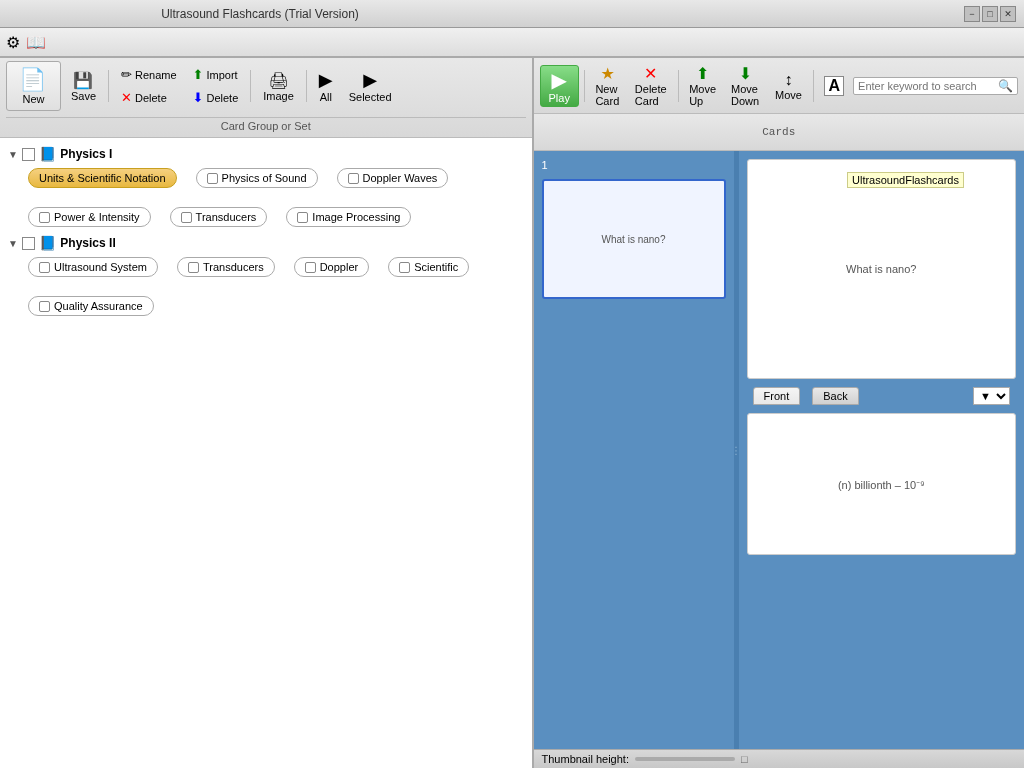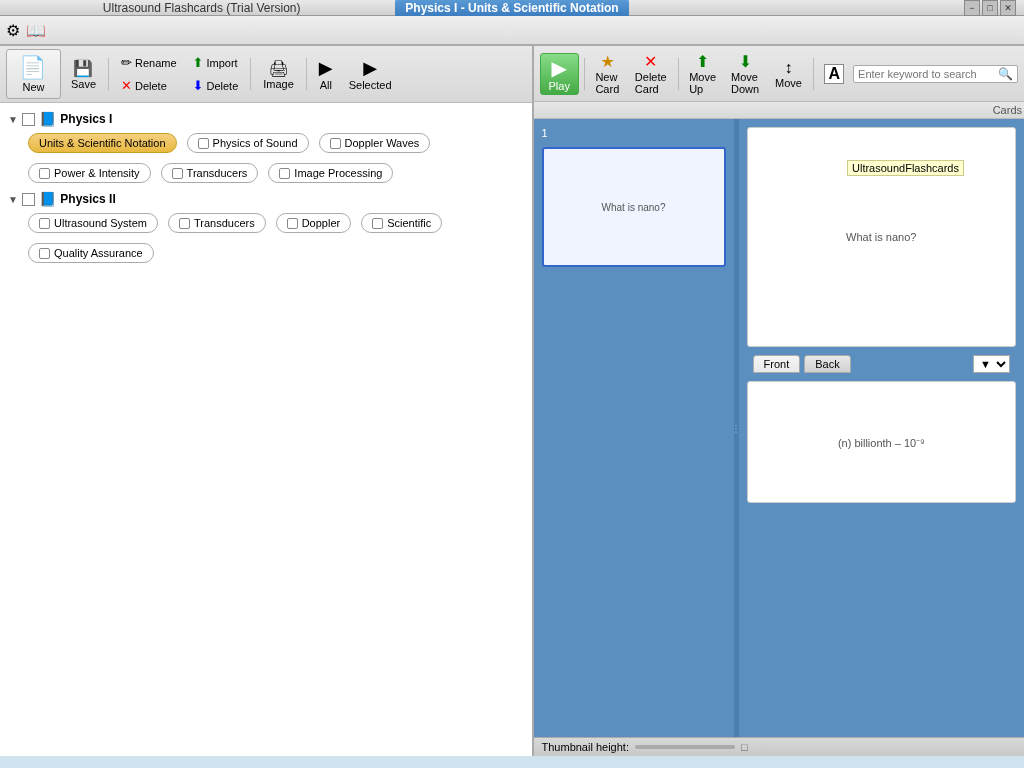--- a/index.html
+++ b/index.html
@@ -1,21 +1,21 @@
 <!DOCTYPE html>
 <html><head>
   <meta charset="utf-8">
   <style>
     * { box-sizing: border-box; margin: 0; padding: 0; }
     body { font-family: 'Segoe UI', Arial, sans-serif; font-size: 12px; background: #d0e4f0; width: 1024px; height: 768px; overflow: hidden; }
 
     
     .title-bar {
       background: linear-gradient(to bottom, #e8e8e8, #d0d0d0);
-      height: 16px;
+      height: 28px;
       display: flex;
       align-items: center;
       justify-content: space-between;
       padding: 0 8px;
       border-bottom: 1px solid #999;
     }
     .title-btn {
       width: 16px; height: 16px;
       background: #c0c0c0;
       border: 1px solid #888;
@@ -80,21 +80,21 @@
     .left-content { padding: 8px; overflow-y: auto; flex: 1; }
 
     
     .tree-group { margin-bottom: 8px; }
     .tree-header { display: flex; align-items: center; gap: 4px; margin-bottom: 6px; cursor: pointer; }
     .tree-arrow { font-size: 10px; color: #555; }
     .tree-icon { font-size: 14px; }
     .tree-label { font-weight: bold; font-size: 12px; }
     .tree-checkbox { width: 13px; height: 13px; border: 1px solid #888; background: white; display: inline-block; cursor: pointer; }
 
-    .tag-container { display: flex; flex-wrap: wrap; gap: 10px; padding-left: 20px; }
+    .tag-container { display: flex; flex-wrap: wrap; gap: 19px; padding-left: 20px; }
     .tag {
       border: 1px solid #aaa;
       border-radius: 12px;
       padding: 3px 10px;
       font-size: 11px;
       cursor: pointer;
       background: white;
       display: flex; align-items: center; gap: 4px;
     }
     .tag.active { background: linear-gradient(to bottom, #f5d080, #e8b840); border-color: #c8a020; }
@@ -151,21 +151,21 @@
     .preview-card {
       background: white;
       border: 1px solid #ccc;
       border-radius: 3px;
       flex: 0 0 auto;
       display: flex; align-items: center; justify-content: center;
       font-size: 11px; color: #555; text-align: center; padding: 10px;
     }
 
     .front-back-tabs {
-      display: flex; align-items: center; gap: 4px; padding: 2px 6px;
+      display: flex; align-items: center; gap: 12px; padding: 2px 6px;
       background: #5a8fc0;
     }
     .fb-tab {
       padding: 2px 10px; font-size: 11px; cursor: pointer;
       border: 1px solid #aaa; border-radius: 3px 3px 0 0;
       background: linear-gradient(to bottom, #e8e8e8, #d0d0d0);
     }
     .fb-tab.active { background: linear-gradient(to bottom, #f5f5f5, #e8e8e8); }
 
     .thumbnail-bar {
@@ -207,21 +207,20 @@
       background: linear-gradient(to bottom, #f5f5f5, #e0e0e0);
       min-width: 55px; height: 50px; justify-content: center;
     }
     .new-btn-large .icon { font-size: 22px; }
   </style>
 </head>
 <body>
 
 <div class="title-bar">
   <span style="font-size:12px; color:#333; flex:1; text-align:center;">Ultrasound Flashcards (Trial Version)</span>
-  <span style="background:linear-gradient(to bottom,#5b9bd5,#3a7bbf);color:white;padding:2px 10px;border-radius:3px;font-size:12px;font-weight:bold;">Physics I - Units &amp; Scientific Notation</span>
   <div style="flex:1; display:flex; justify-content:flex-end; gap:2px; align-items:center;">
     <div class="title-btn">−</div>
     <div class="title-btn">□</div>
     <div class="title-btn">✕</div>
   </div>
 </div>
 
 <div class="app-body">
 
   <div class="settings-row">
@@ -270,20 +269,21 @@
         </div>
         <div class="tool-sep"></div>
         <div class="left-tool-btn">
           <span class="icon" style="font-size:18px;">▶</span>
           <span>All</span>
         </div>
         <div class="left-tool-btn">
           <span class="icon" style="font-size:18px;">▶</span>
           <span>Selected</span>
         </div>
+        <div class="group-label">Card Group or Set</div>
       </div>
 
       <div class="left-content">
 
         <div class="tree-group">
           <div class="tree-header">
             <span class="tree-arrow">▼</span>
             <div class="tree-checkbox"></div>
             <span class="tree-icon">📘</span>
             <span class="tree-label">Physics I</span>
@@ -383,21 +383,21 @@
           <span class="icon" style="font-size:16px;font-weight:bold;border:1px solid #888;padding:0 3px;background:white;">A</span>
         </div>
         <div class="search-box">
           <input type="text" placeholder="Enter keyword to search" style="">
           <span class="search-icon">🔍</span>
         </div>
 
         <div class="tooltip-box">UltrasoundFlashcards</div>
       </div>
 
-      <div style="background:linear-gradient(to bottom,#e8e8e8,#d8d8d8);border-bottom:1px solid #bbb;text-align:right;padding:2px;font-size:11px;color:#555;">Cards</div>
+      <div style="background:linear-gradient(to bottom,#e8e8e8,#d8d8d8);border-bottom:1px solid #bbb;text-align:center;padding:12px;font-size:11px;color:#555;font-family:Liberation Mono, monospace;">Cards</div>
 
       <div class="cards-area">
 
         <div class="cards-list">
           <div style="color:white;font-size:11px;">1</div>
           <div class="card-thumb selected">
             <span>What is nano?</span>
           </div>
         </div>
 
@@ -414,21 +414,21 @@
           <div class="front-back-tabs">
             <div class="fb-tab active">Front</div>
             <div class="fb-tab">Back</div>
             <div style="margin-left:auto;">
               <select style="font-size:11px;padding:1px 2px;border:1px solid #aaa;background:white;">
                 <option>▼</option>
               </select>
             </div>
           </div>
 
-          <div class="preview-card" style="height:122px;">
+          <div class="preview-card" style="height:142px;">
             <span>(n) billionth – 10⁻⁹</span>
           </div>
 
         </div>
       </div>
 
       <div class="thumbnail-bar">
         <span>Thumbnail height:</span>
         <div class="thumb-slider"></div>
         <span style="font-size:11px;color:#666;">□</span>

